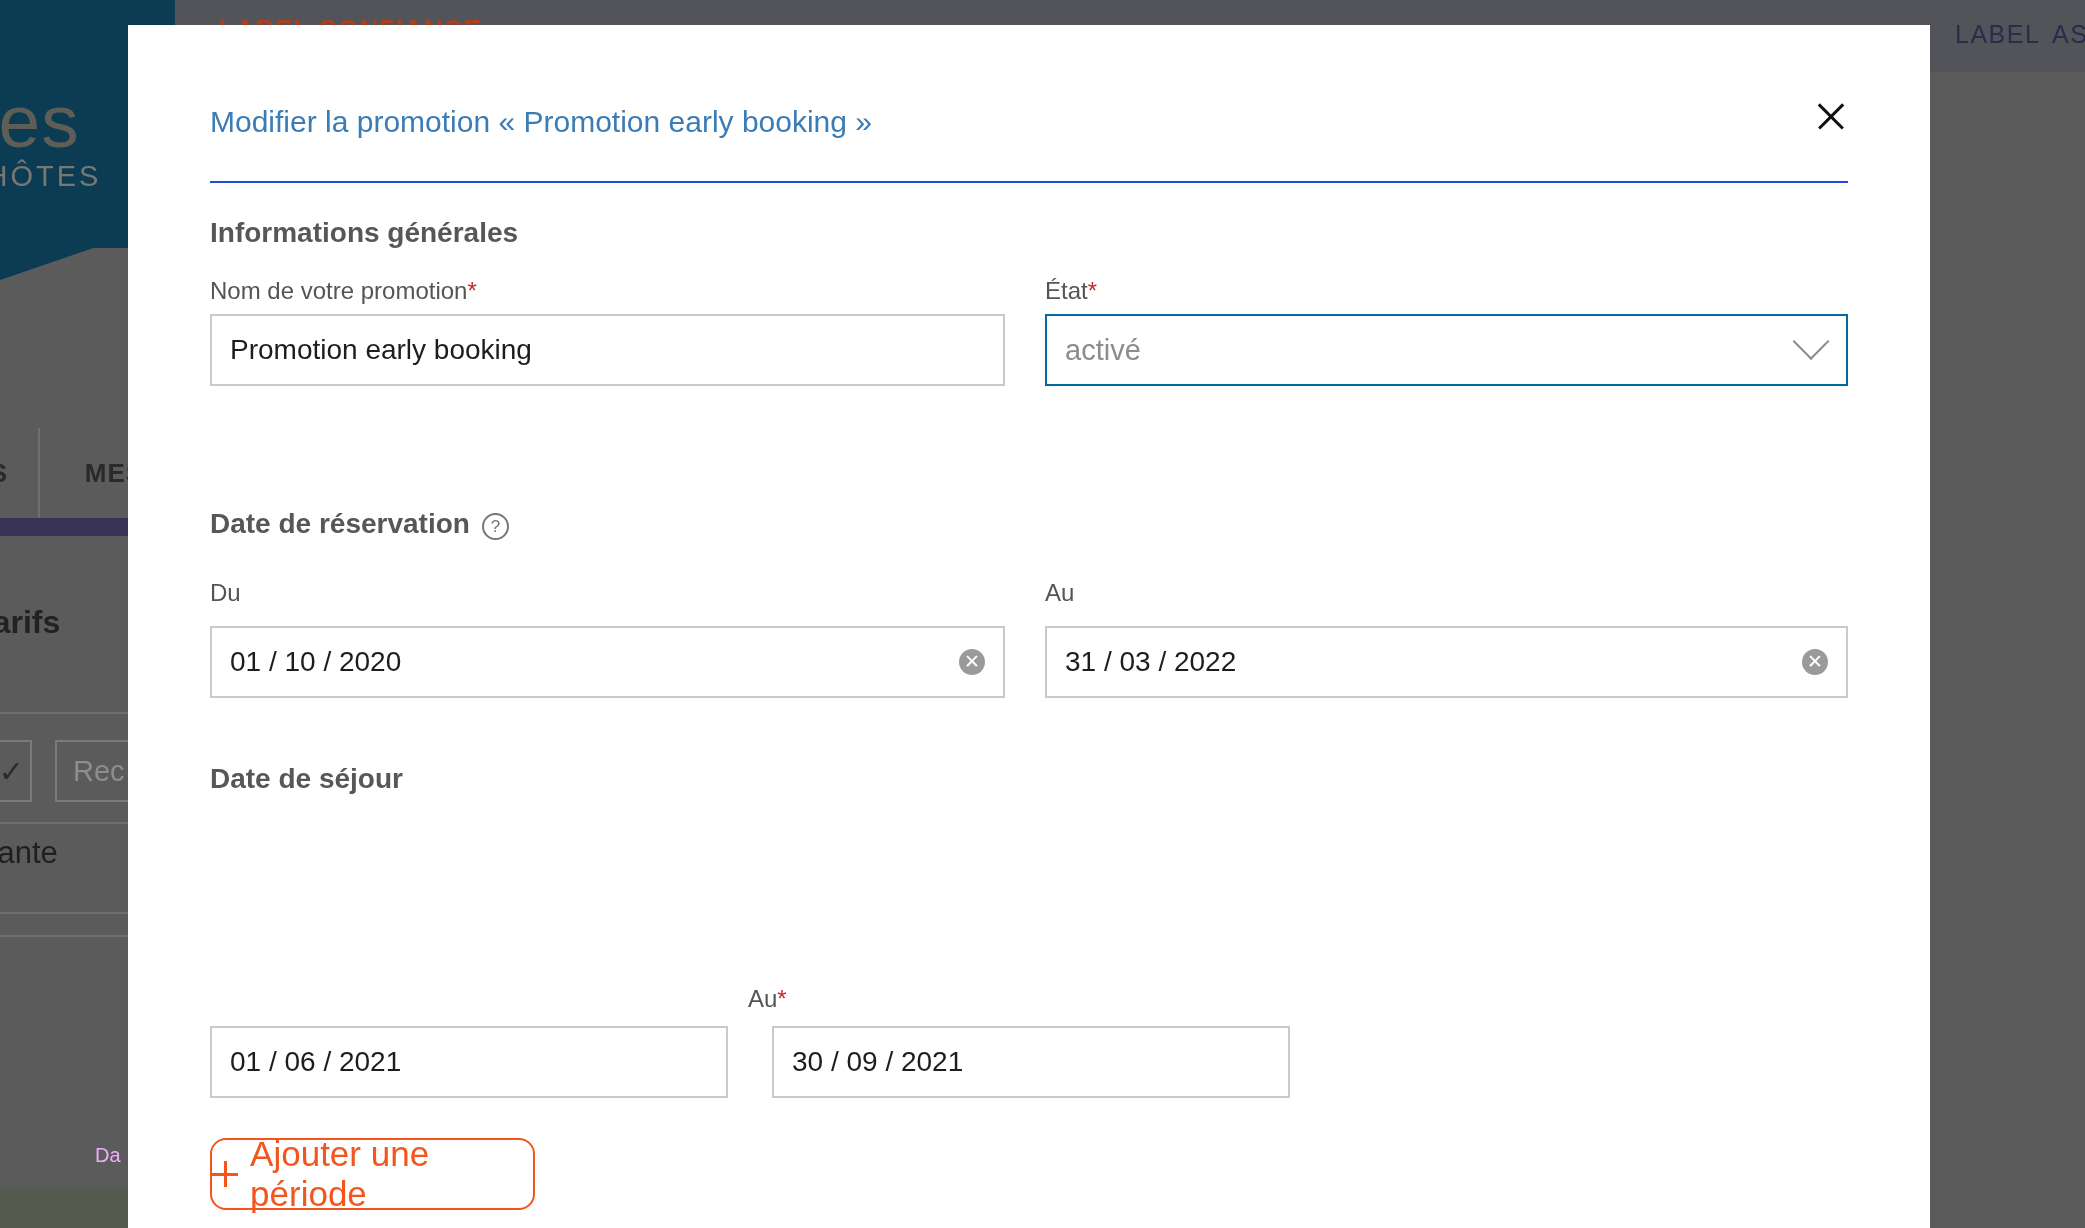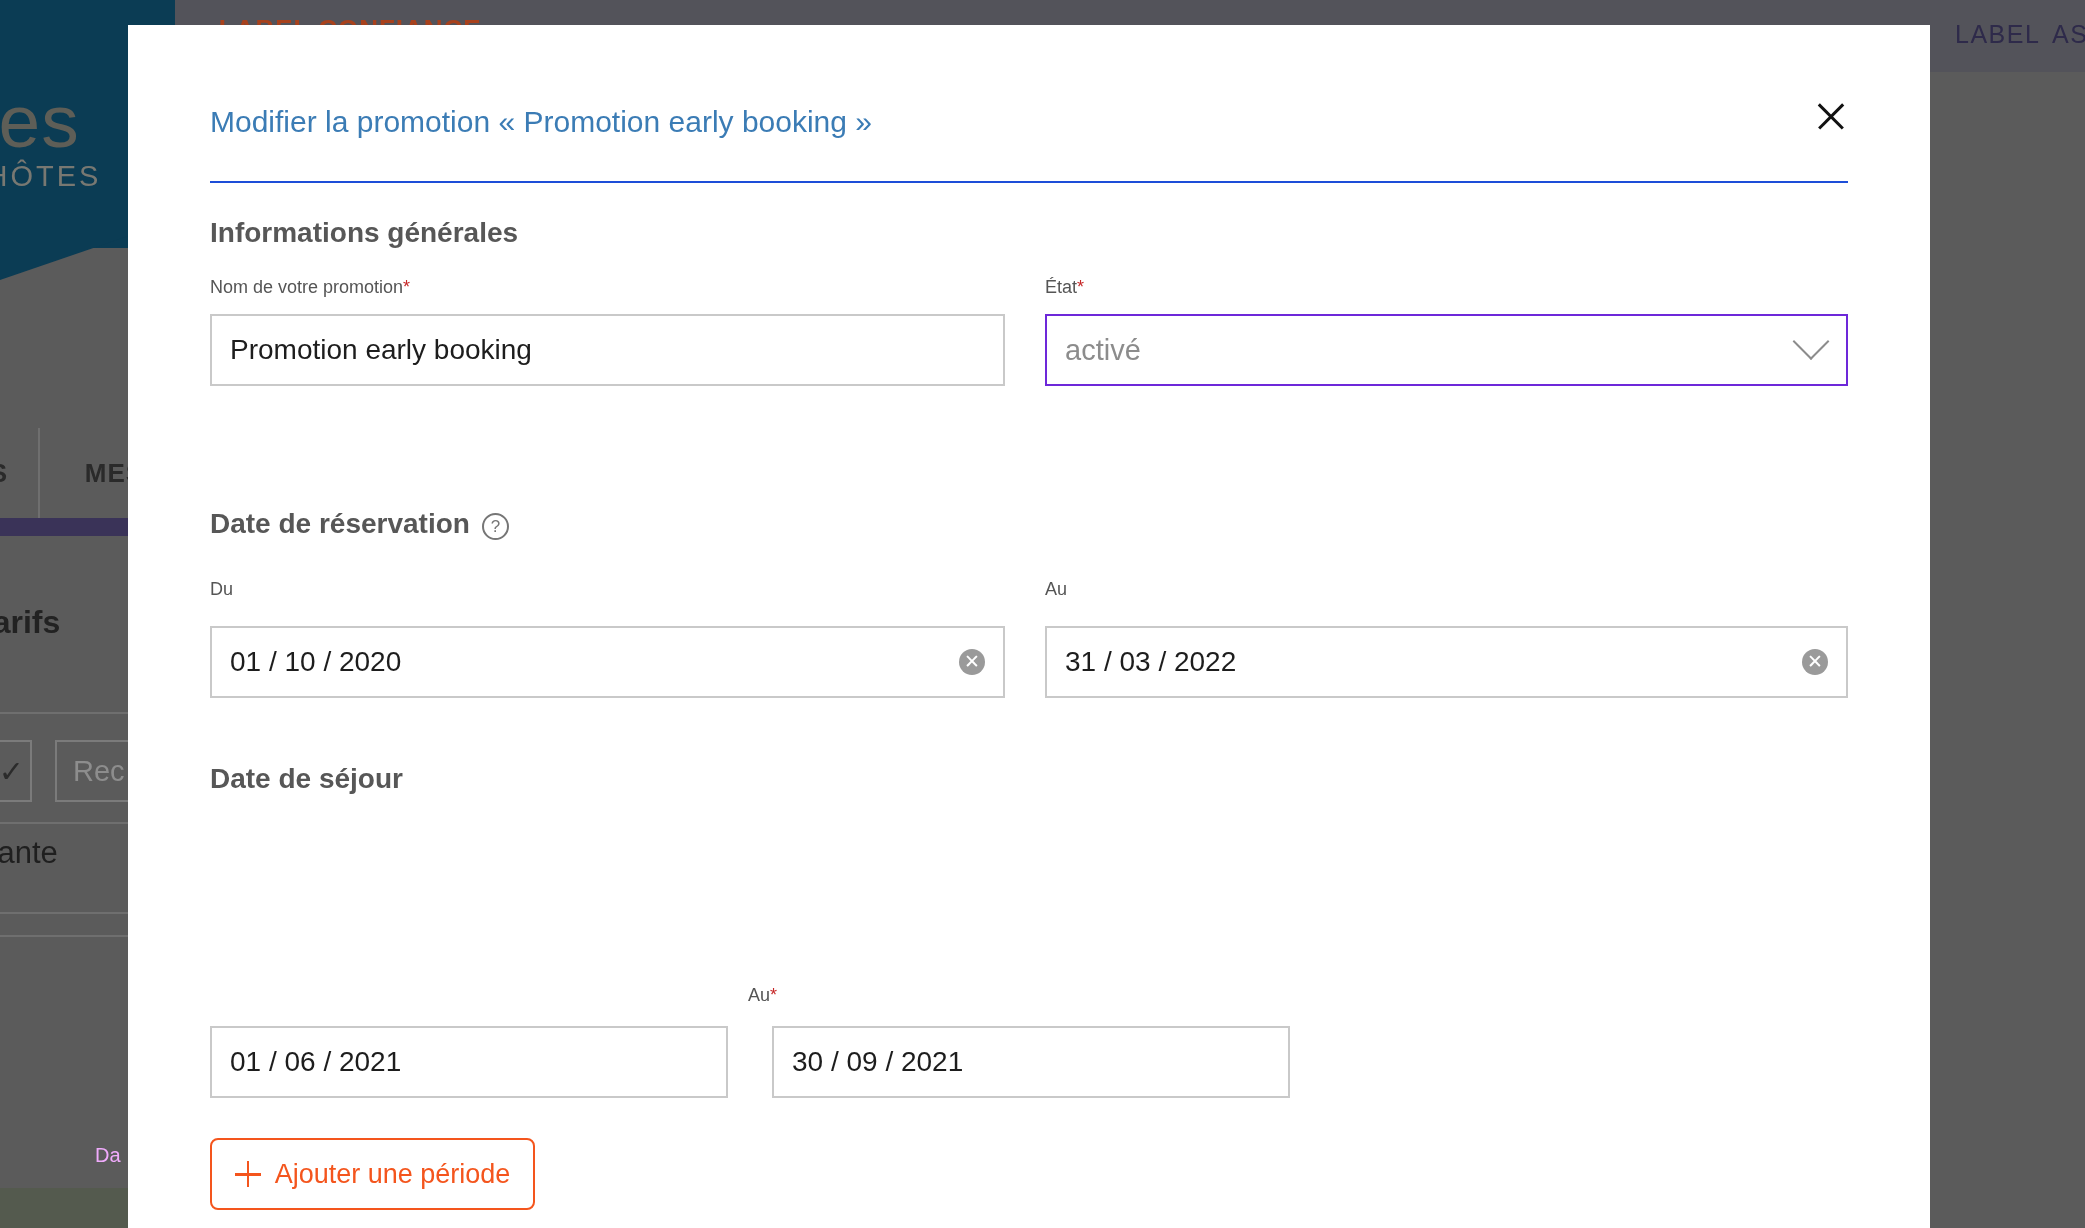--- a/index.html
+++ b/index.html
@@ -226,41 +226,41 @@
     border-radius: 50%;
     font-size: 17px;
     font-weight: normal;
     color: #767676;
     line-height: 1;
     cursor: pointer;
   }
 
   .field-label {
     position: absolute;
-    font-size: 18px;
+    font-size: 24px;
     color: #555;
     white-space: nowrap;
   }
   .req { color: #c62828; }
 
   .txt-input {
     position: absolute;
     border: 2px solid #c9c9c9;
     background: #fff;
     display: flex;
     align-items: center;
     padding-left: 18px;
     font-size: 28px;
     color: #1d1d1d;
     cursor: text;
   }
 
   .select-box {
     position: absolute;
-    border: 2px solid #6d28d9;
+    border: 2px solid #0369a1;
     background: #fff;
     display: flex;
     align-items: center;
     justify-content: space-between;
     padding: 0 22px 0 18px;
     font-size: 29px;
     color: #8c8c8c;
     cursor: pointer;
   }
   .chev {
@@ -300,24 +300,24 @@
     align-items: center;
     padding-left: 30px;
   }
 
   .add-btn {
     position: absolute;
     left: 82px;
     width: 325px;
     height: 72px;
     border: 2px solid #f4551d;
-    border-radius: 8px;
+    border-radius: 16px;
     background: #fff;
     color: #f4551d;
-    font-size: 27px;
+    font-size: 35px;
     display: flex;
     align-items: center;
     justify-content: center;
     gap: 14px;
     cursor: pointer;
     font-family: "Liberation Sans", sans-serif;
   }
   .plus-icon {
     position: relative;
     width: 26px; height: 26px;

